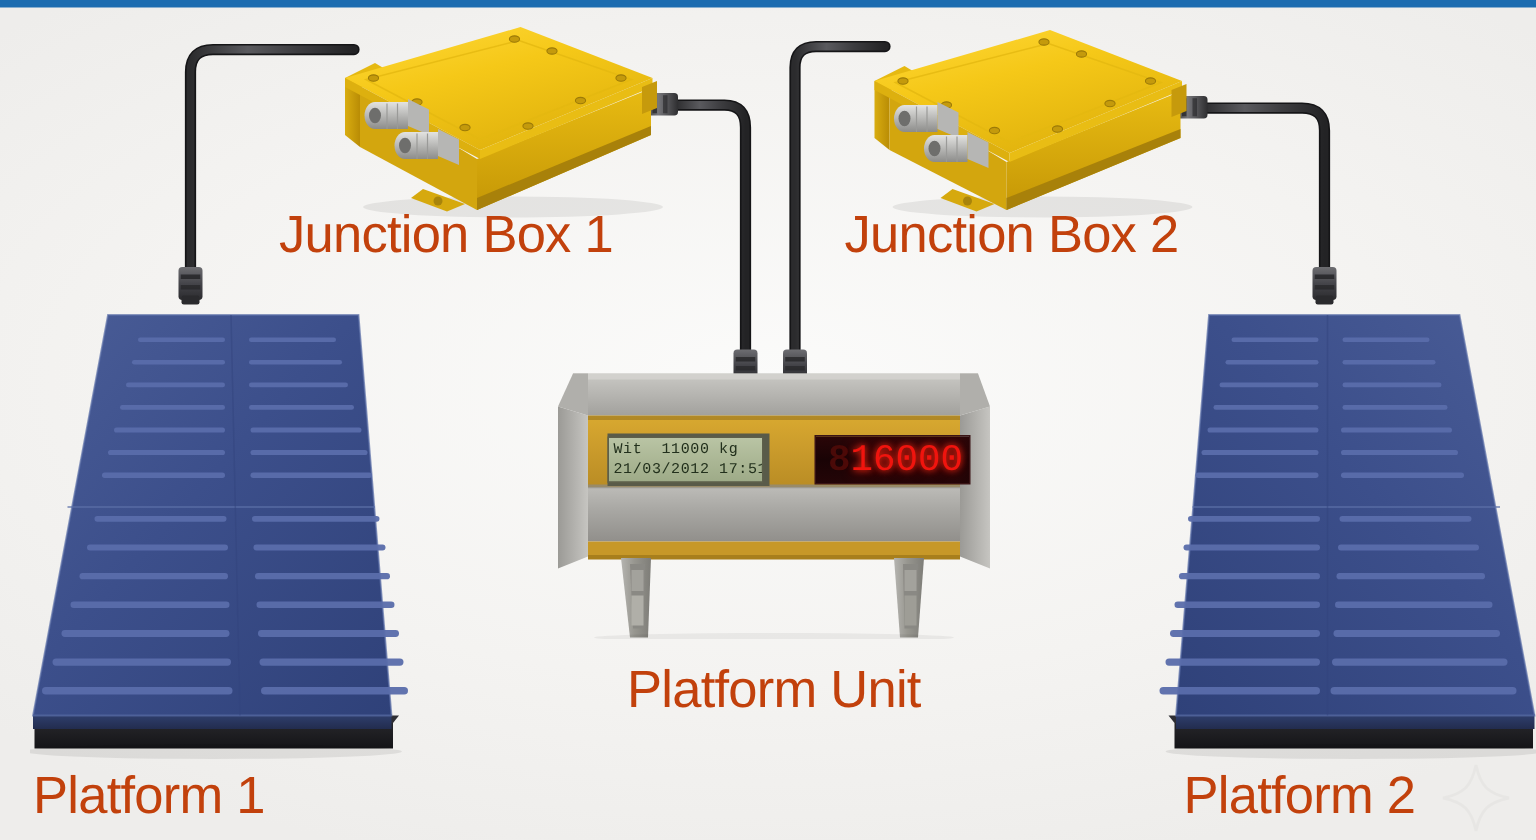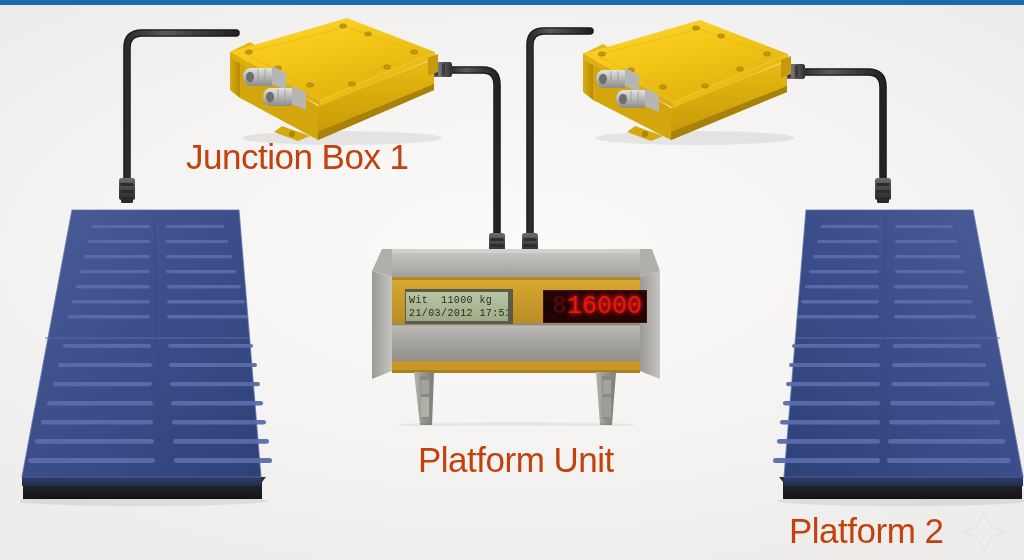--- a/index.html
+++ b/index.html
@@ -543,20 +543,22 @@
 
   <div id="lcd-screen"><span>Wit  11000 kg</span>
 <span>21/03/2012 17:51</span></div>
 
   <div id="led-screen">
     <span id="led-ghost">8</span>
       <span id="led-digits">16000</span>
   </div>
 
   <div class="label" id="label-jb1">Junction Box 1</div>
+  <div class="label" id="label-jb2">Junction Box 2</div>
   <div class="label" id="label-cu">Platform Unit</div>
+  <div class="label" id="label-p1">Platform 1</div>
   <div class="label" id="label-p2">Platform 2</div>
 
   <svg id="watermark" viewBox="0 0 48 48">
     <path d="M24 2 C27 16 32 21 46 24 C32 27 27 32 24 46 C21 32 16 27 2 24 C16 21 21 16 24 2 Z" fill="none" stroke="#e2e1de" stroke-width="2"></path>
   </svg>
 
 </div>
 
 </body></html>

